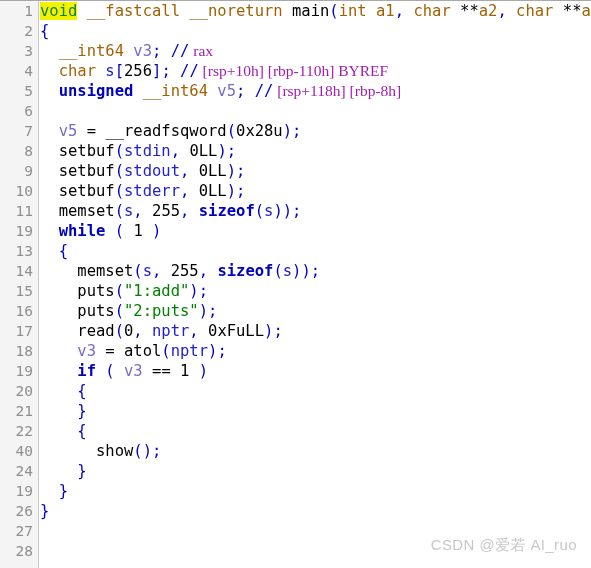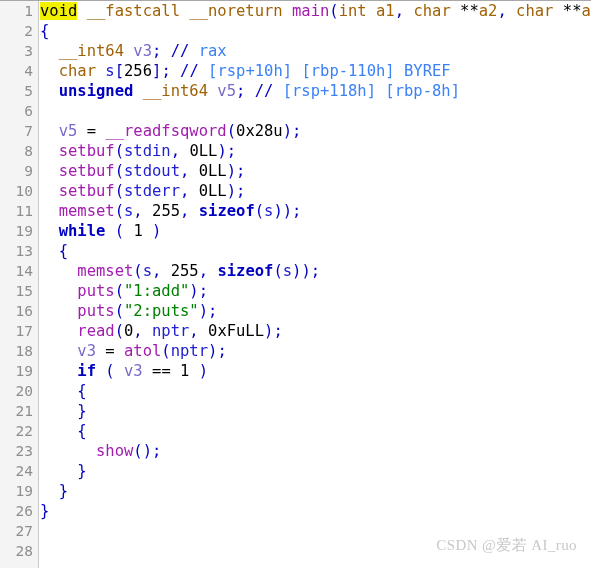--- a/index.html
+++ b/index.html
@@ -60,38 +60,38 @@
   }
 
   .code-area .line {
     padding-left: 0px;
     color: #000000;
   }
 
   
   .kw      { color: #0000c0; font-weight: bold; }   
   .type    { color: #a16207; }                        
-  .fn      { color: #a21caf; }                        
+  .fn      { color: #000000; }                        
   .var     { color: #7b68c8; }                        
   .gvar    { color: #2020d0; }                        
   .str     { color: #008000; }                        
   .num     { color: #000000; }                        
   .punc    { color: #0000c0; }                        
-  .cmt     { color: #3b82f6; }                        
+  .cmt     { color: #a21caf; font-family: Liberation Serif, serif; }                        
   .cmtmark { color: #0000c0; }                        
   .plain   { color: #000000; }
-  .hl      { background: #f2f200; color: #000000; }   
+  .hl      { background: #f2f200; color: #15803d; }   
 
   .watermark {
     position: absolute;
     right: 14px;
     bottom: 13px;
     color: #c8c8c8;
     font-size: 15px;
-    font-family: Liberation Serif, serif;
+    font-family: Liberation Sans, sans-serif;
     letter-spacing: 0.4px;
     user-select: none;
     white-space: nowrap;
   }
 </style>
 </head>
 <body>
 
 <div class="editor">
 
@@ -111,21 +111,21 @@
     <div class="line">13</div>
     <div class="line">14</div>
     <div class="line">15</div>
     <div class="line">16</div>
     <div class="line">17</div>
     <div class="line">18</div>
     <div class="line">19</div>
     <div class="line">20</div>
     <div class="line">21</div>
     <div class="line">22</div>
-    <div class="line">23</div>
+    <div class="line">40</div>
     <div class="line">24</div>
     <div class="line">19</div>
     <div class="line">26</div>
     <div class="line">27</div>
     <div class="line">28</div>
   </div>
 
   <div class="code-area">
       <div class="line"><span class="hl type">void</span> <span class="type">__fastcall</span> <span class="type">__noreturn</span> <span class="fn">main</span><span class="punc">(</span><span class="type">int</span> <span class="type">a1</span><span class="punc">,</span> <span class="type">char</span> <span class="plain">*</span><span class="plain">*</span><span class="type">a2</span><span class="punc">,</span> <span class="type">char</span> <span class="plain">*</span><span class="plain">*</span><span class="type">a3</span></div>
       <div class="line"><span class="punc">{</span></div>

